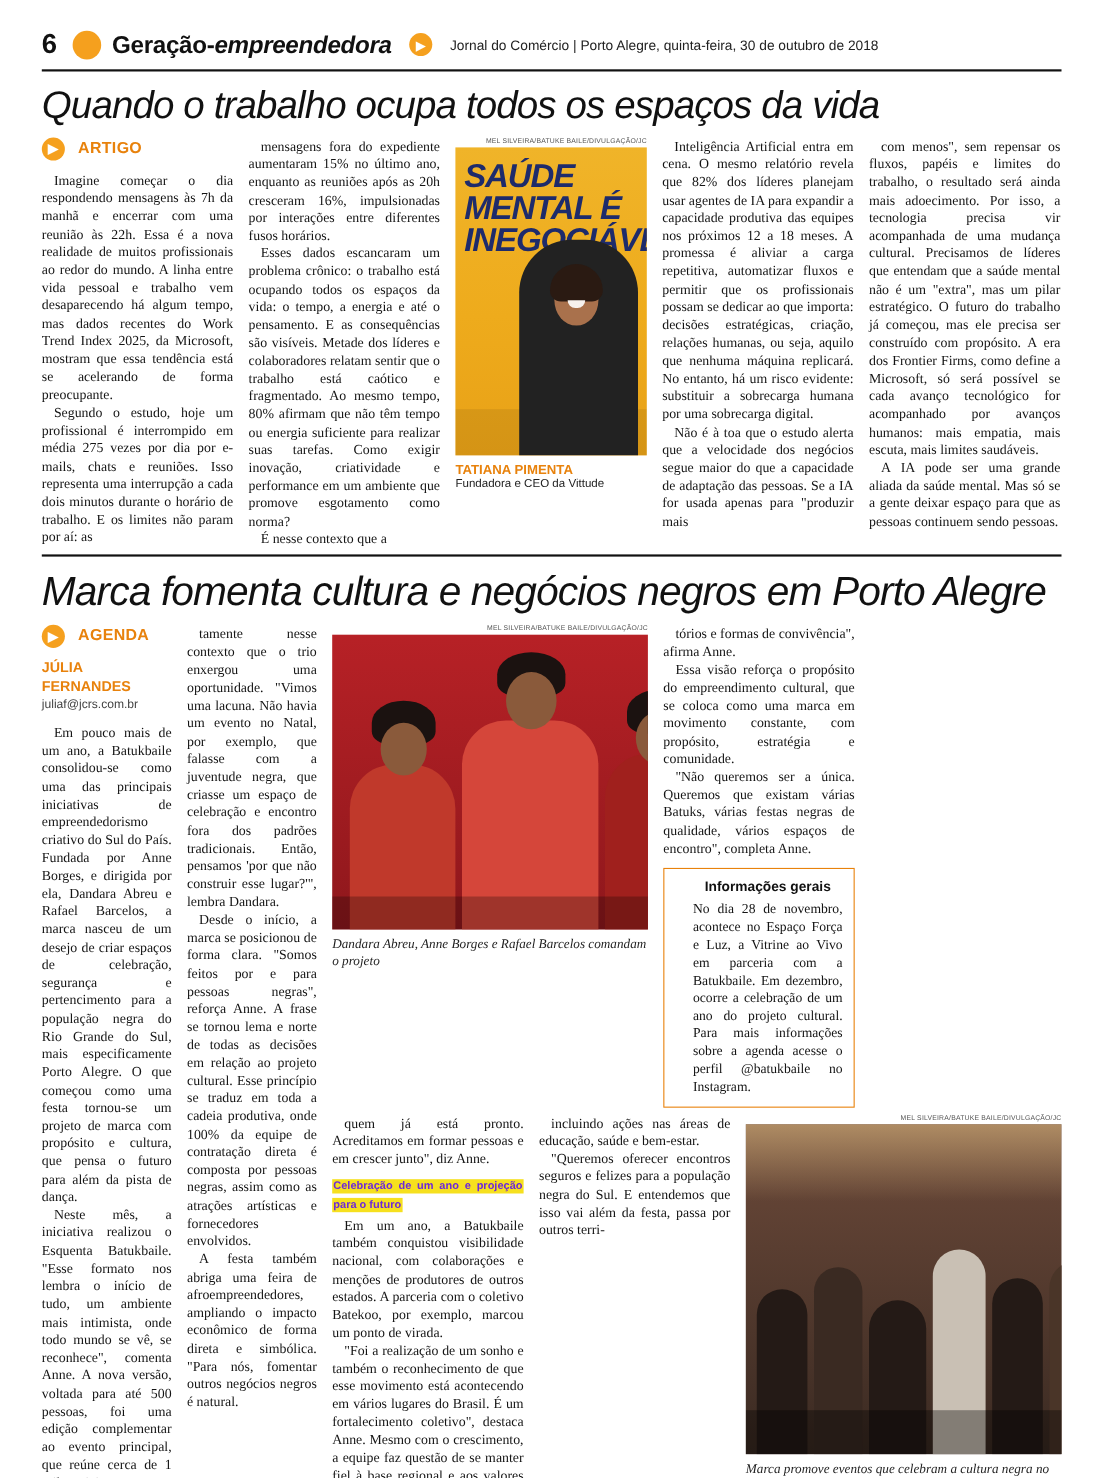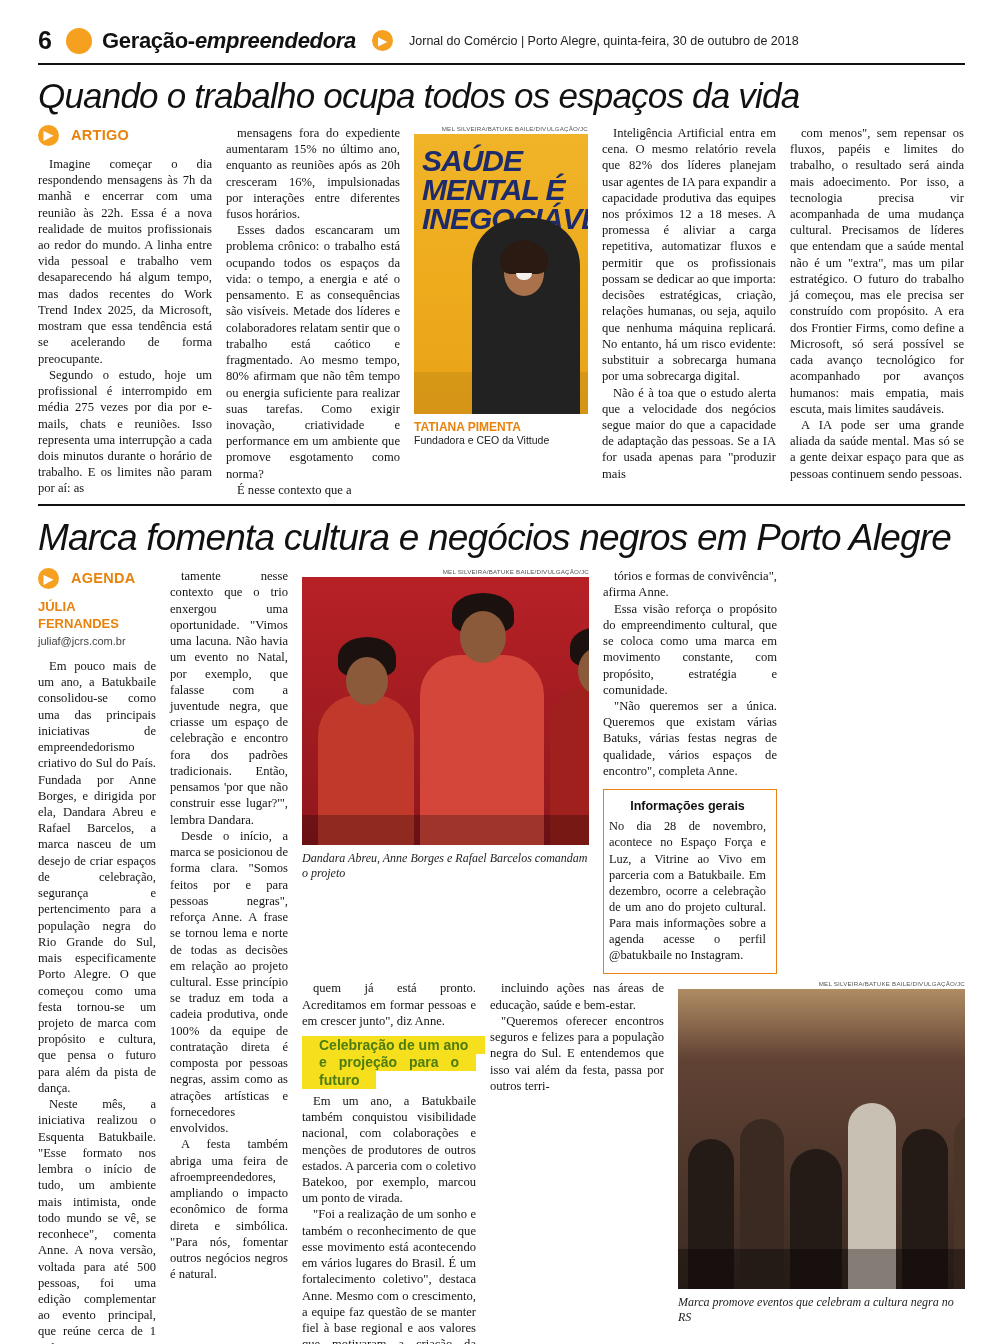--- a/index.html
+++ b/index.html
@@ -273,35 +273,35 @@
     font-style: italic;
     font-size: 12px;
     color: #222;
     margin-top: 6px;
     line-height: 1.2;
   }
 
   .subhead {
     font-family: "Liberation Sans", sans-serif;
     font-weight: bold;
-    font-size: 14px;
+    font-size: 10px;
     line-height: 1.2;
-    color: #4d7c0f;
+    color: #6d28d9;
     background: #f6e01e;
     display: inline;
     box-decoration-break: clone;
     -webkit-box-decoration-break: clone;
-    padding: 1px 17px;
+    padding: 1px 1px;
   }
   .subhead-wrap { margin: 8px 0 4px 0; }
 
   
   .infobox {
     border: 1px solid #e8820c;
-    padding: 8px 10px 10px 5px;
+    padding: 8px 10px 10px 26px;
     margin-top: 10px;
   }
   .infobox h4 {
     font-family: "Liberation Sans", sans-serif;
     font-weight: bold;
     font-size: 12.5px;
     margin: 0 0 4px 0;
     color: #111;
     text-align: center;
   }

